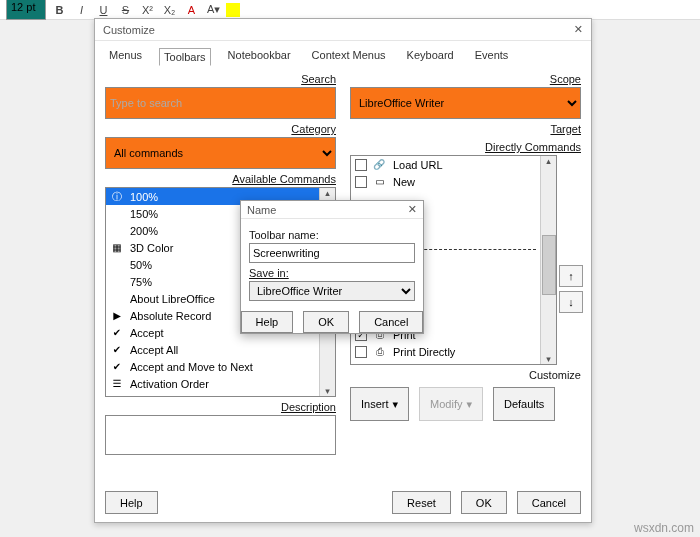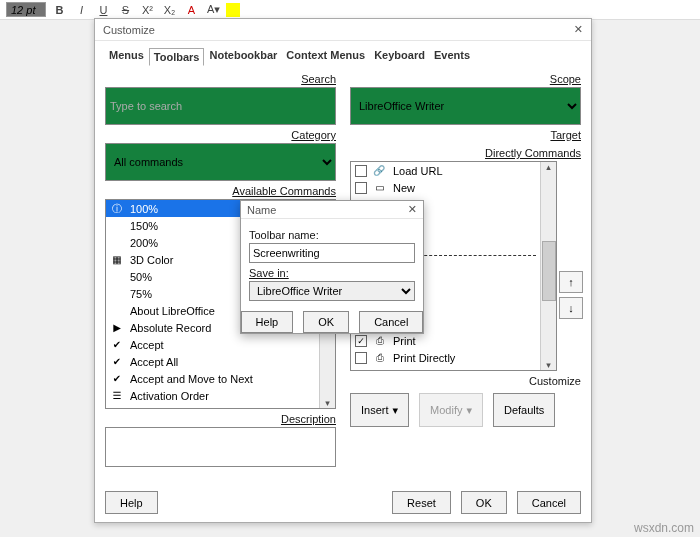--- a/index.html
+++ b/index.html
@@ -1,30 +1,30 @@
 <!DOCTYPE html>
 <html><head>
 <meta charset="utf-8">
 <style>
   * { box-sizing: border-box; font-family: "Segoe UI", Tahoma, sans-serif; font-size: 11px; }
   body { margin: 0; width: 700px; height: 537px; background: #f0f0f0; overflow: hidden; position: relative; }
   
   .bg-toolbar { position: absolute; top: 0; left: 0; right: 0; height: 20px; background: #fff; border-bottom: 1px solid #ddd; display: flex; align-items: center; gap: 4px; padding-left: 6px; }
-  .bg-toolbar .fsz { font-size: 11px; border: 1px solid #999; padding: 1px 10px 0 4px; background: #737373; font-style: italic; }
+  .bg-toolbar .fsz { font-size: 11px; border: 1px solid #999; padding: 1px 10px 6px 4px; background: #0f766e; }
   .bg-toolbar .ico { width: 18px; height: 18px; display: inline-flex; align-items: center; justify-content: center; color: #444; }
   .dialog { position: absolute; top: 18px; left: 94px; width: 498px; height: 505px; background: #fff; border: 1px solid #aaa; box-shadow: 0 2px 6px rgba(0,0,0,0.2); }
   .titlebar { height: 22px; display: flex; align-items: center; justify-content: space-between; padding: 0 8px; background: #fff; border-bottom: 1px solid #e5e5e5; color: #555; }
-  .tabs { padding: 6px 10px 0; display: flex; gap: 1px; font-size: 11px; color: #333; font-weight: bold; }
+  .tabs { padding: 6px 10px 0; display: flex; gap: 13px; font-size: 11px; color: #333; }
   .tabs span { padding: 2px 4px; }
   .tabs .active { border: 1px solid #aaa; border-bottom: 1px solid #fff; background: #fff; position: relative; top: 1px; }
   .content { display: flex; flex-direction: column; padding: 4px 10px 0; }
   .cols { display: flex; gap: 14px; }
   .col { flex: 1; display: flex; flex-direction: column; }
   .lbl { text-decoration: underline; color: #111; margin-top: 4px; margin-bottom: 2px; text-align: right; }
-  .field, select.sel { width: 100%; height: 38px; border: 1px solid #888; padding: 2px 4px; background: #15803d; }
+  .field, select.sel { width: 100%; height: 32px; border: 1px solid #888; padding: 2px 4px; background: #f97316; }
   .field::placeholder { color: #aaa; }
   .row { display: flex; gap: 4px; align-items: center; }
   .iconbtn { width: 24px; height: 22px; border: 1px solid #999; background: #f5f5f5; display: inline-flex; align-items: center; justify-content: center; }
   .listbox { border: 1px solid #888; background: #fff; position: relative; height: 210px; overflow: hidden; display:flex; }
   .listrows { flex:1; overflow:hidden; }
   .scrollbar { width: 16px; background: #eee; border-left: 1px solid #ccc; display:flex; flex-direction:column; justify-content:space-between; align-items:center; }
   .thumb { width: 14px; height: 36px; background: #cfcfcf; border:1px solid #aaa; margin-top:14px; }
   .arrow { font-size: 9px; color:#555; }
   .li { display: flex; align-items: center; height: 17px; padding: 0 4px; gap: 6px; }
   .li .ic { width: 14px; height: 14px; display:inline-flex; align-items:center; justify-content:center; font-size:10px; }

